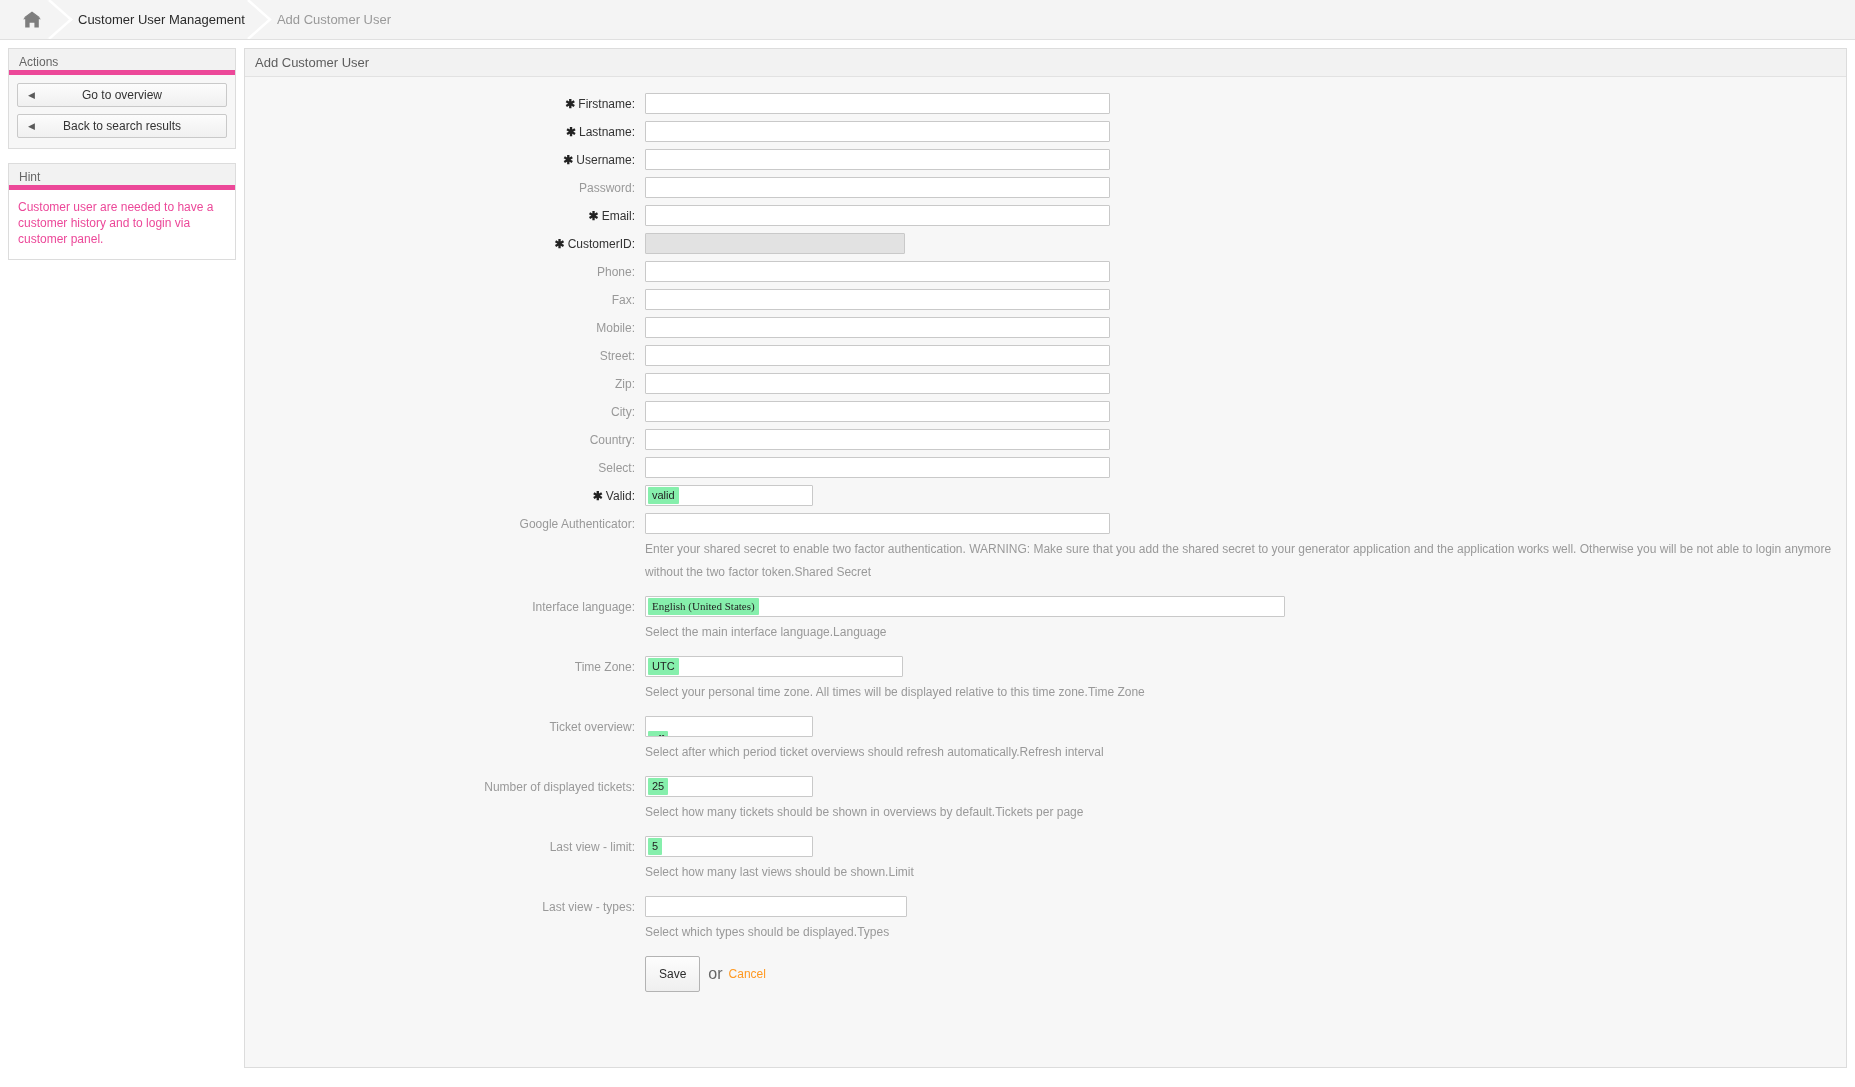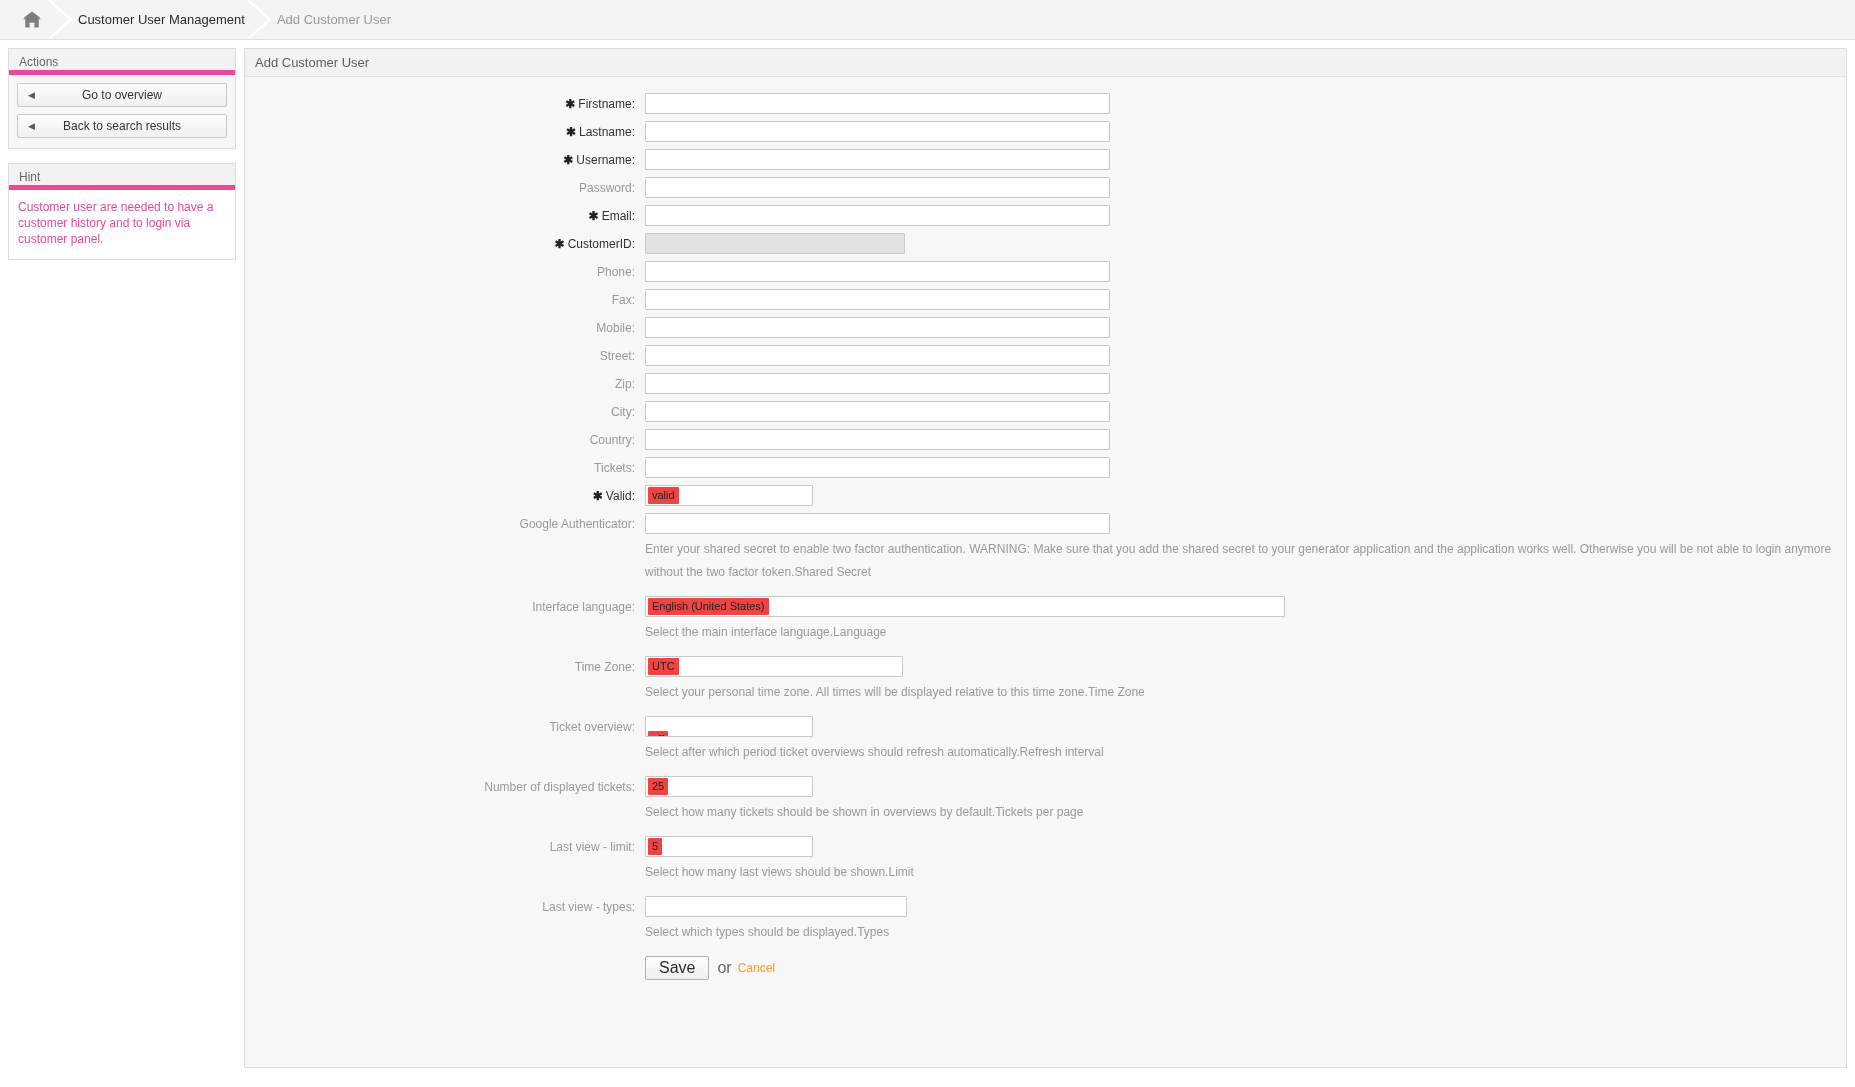--- a/index.html
+++ b/index.html
@@ -181,21 +181,21 @@
     background: #ffffff;
     display: flex;
     align-items: center;
     padding: 0 2px;
     border-radius: 1px;
     cursor: pointer;
     overflow: hidden;
   }
   .selectbox .chip {
     display: inline-block;
-    background: #ef4444;
+    background: #86efac;
     color: #222222;
     font-size: 11px;
     line-height: 15px;
     padding: 1px 4px;
     border-radius: 1px;
     white-space: nowrap;
   }
   .selectbox.w-small { width: 168px; }
   .selectbox.w-mid   { width: 260px; }
   .selectbox.w-lang  { width: 640px; }
@@ -212,24 +212,24 @@
     line-height: 23px;
     padding-top: 4px;
     max-width: 1400px;
   }
 
   .spacer-sm { height: 4px; }
   .spacer-md { height: 12px; }
 
   .submit-row { display: flex; align-items: center; }
   .save-btn {
-    height: 24px;
+    height: 36px;
     padding: 0 13px;
     font-family: "Liberation Sans", sans-serif;
-    font-size: 16px;
+    font-size: 12px;
     color: #2b2b2b;
     background: linear-gradient(#fdfdfd, #efefef);
     border: 1px solid #b3b3b3;
     border-radius: 2px;
     cursor: pointer;
   }
   .or-text { font-size: 16px; color: #666666; margin: 0 6px 0 8px; }
   .cancel-link {
     font-size: 12px;
     color: #ff9922;
@@ -416,21 +416,21 @@
 
         <div class="frow">
           <div class="flabel">Country:</div>
           <div class="ffield">
             <input class="tinput w-wide" type="text" value="" style="">
           </div>
         </div>
         <div class="spacer-sm"></div>
 
         <div class="frow">
-          <div class="flabel">Tickets:</div>
+          <div class="flabel">Select:</div>
           <div class="ffield">
             <input class="tinput w-wide" type="text" value="" style="">
           </div>
         </div>
         <div class="spacer-sm"></div>
 
         <div class="frow">
           <div class="flabel req">
             <span class="star">✱</span><span>Valid:</span>
           </div>
@@ -448,21 +448,21 @@
             <input class="tinput w-wide" type="text" value="" style="">
             <div class="fhelp">Enter your shared secret to enable two factor authentication. WARNING: Make sure that you add the shared secret to your generator application and the application works well. Otherwise you will be not able to login anymore without the two factor token.Shared Secret</div>
           </div>
         </div>
         <div class="spacer-md"></div>
 
         <div class="frow">
           <div class="flabel">Interface language:</div>
           <div class="ffield">
             <div class="selectbox w-lang">
-              <span class="chip" style="display: inline-block;">English (United States)</span>
+              <span class="chip" style="display: inline-block; font-family: Liberation Serif, serif;">English (United States)</span>
             </div>
             <div class="fhelp">Select the main interface language.Language</div>
           </div>
         </div>
         <div class="spacer-md"></div>
 
         <div class="frow">
           <div class="flabel">Time Zone:</div>
           <div class="ffield">
             <div class="selectbox w-tz">

